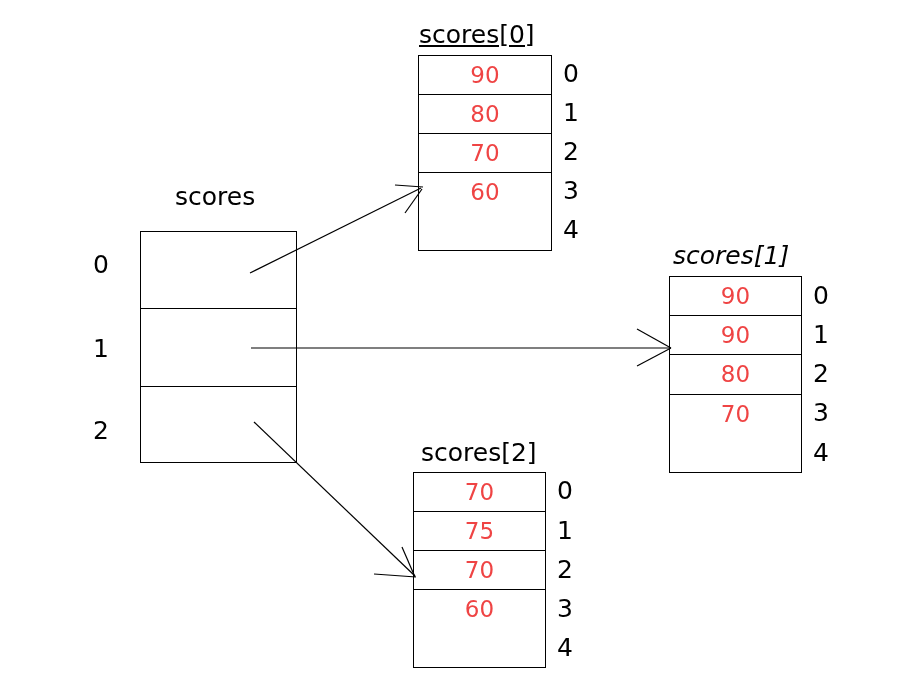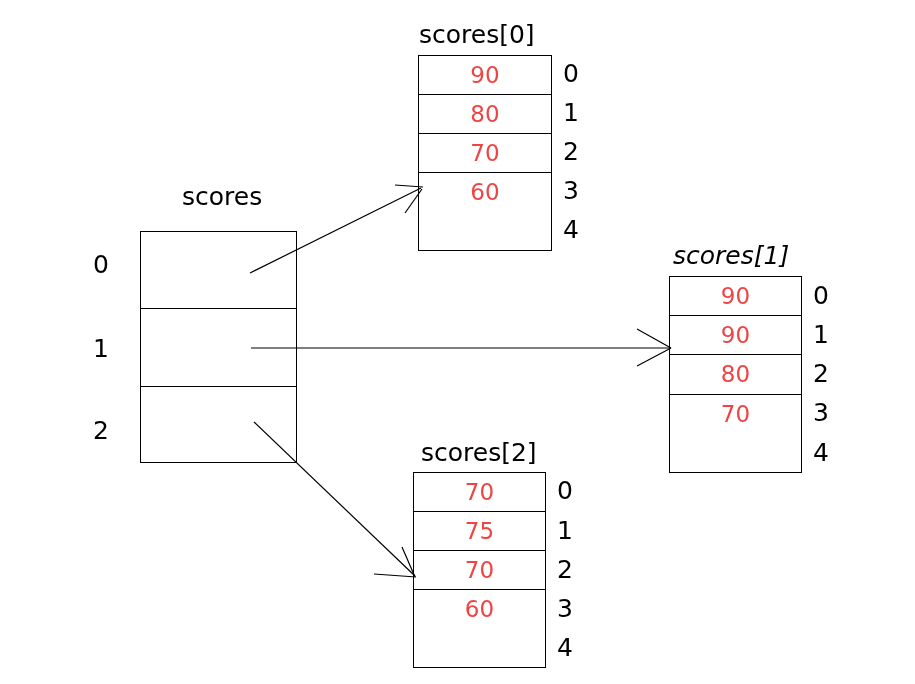--- a/index.html
+++ b/index.html
@@ -78,33 +78,33 @@
     width: 915px;
     height: 684px;
     pointer-events: none;
   }
 </style>
 </head>
 <body>
 
 <div id="canvas">
 
-  <div class="title-label" style="left:182px; top:184px;">scores</div>
+  <div class="title-label" style="left:175px; top:184px;">scores</div>
 
   <div class="index-label" style="left:93px; top:252px;">0</div>
   <div class="index-label" style="left:93px; top:336px;">1</div>
   <div class="index-label" style="left:93px; top:418px;">2</div>
 
   <div class="ptr-box" style="left:140px; top:231px; width:157px; height:232px;">
     <div class="ptr-cell" style="height:77px;"></div>
     <div class="ptr-cell" style="height:78px;"></div>
     <div class="ptr-cell" style="height:77px;"></div>
   </div>
 
-  <div class="title-label" style="left:419px; top:22px;">scores[0]</div>
+  <div class="title-label" style="left:419px; top:22px;text-decoration:underline;">scores[0]</div>
 
   <div class="array-box" style="left:418px; top:55px; width:134px; height:196px;">
     <div class="array-cell" style="height:39px;">90</div>
     <div class="array-cell" style="height:39px;">80</div>
     <div class="array-cell" style="height:39px;">70</div>
     <div class="array-cell" style="height:39px;">60</div>
   </div>
 
   <div class="index-label" style="left:563px; top:61px;">0</div>
   <div class="index-label" style="left:563px; top:100px;">1</div>

